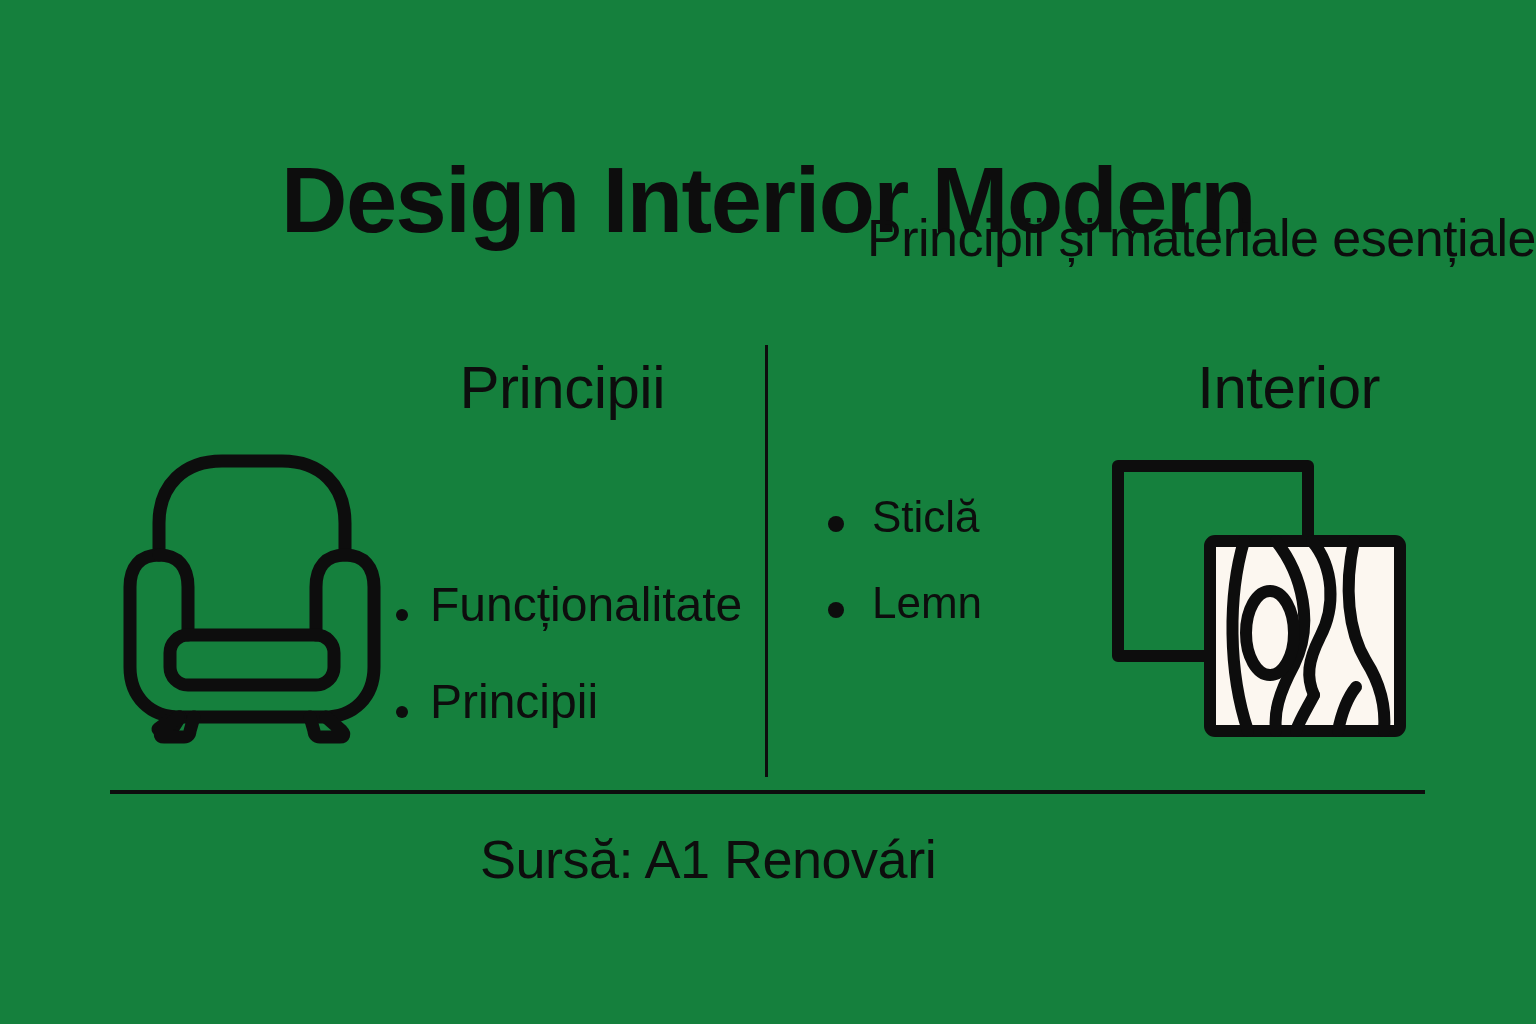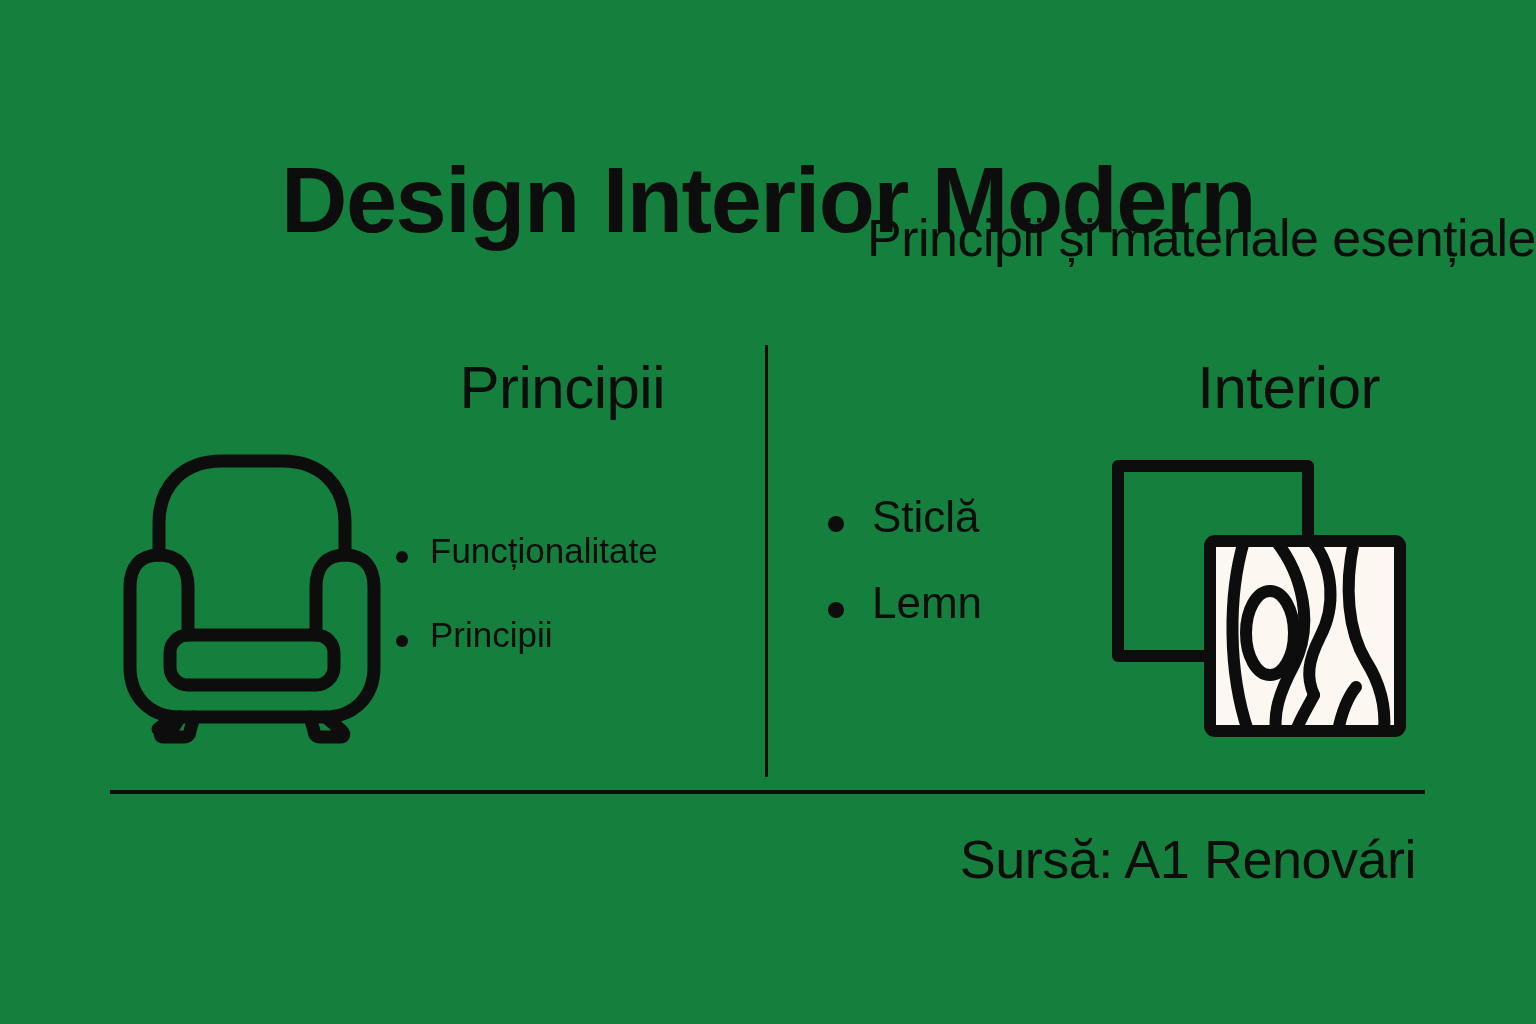--- a/index.html
+++ b/index.html
@@ -83,21 +83,21 @@
     line-height: 1;
   }
   ul.bullets li .dot {
     display: inline-block;
     border-radius: 50%;
     background: #0d0d0d;
     flex: 0 0 auto;
   }
 
   ul.left-bullets { left: 396px; top: 533px; }
-  ul.left-bullets li { font-size: 35px; margin-bottom: 49px; }
+  ul.left-bullets li { font-size: 48px; margin-bottom: 49px; margin-top: 48px; }
   ul.left-bullets li .dot { width: 12px; height: 12px; margin-right: 22px; }
 
   ul.right-bullets { left: 828px; top: 495px; }
   ul.right-bullets li { font-size: 44px; margin-bottom: 42px; }
   ul.right-bullets li .dot { width: 16px; height: 16px; margin-right: 28px; }
 
   
   .icon-chair {
     position: absolute;
     left: 118px;
@@ -120,21 +120,21 @@
     top: 790px;
     width: 1315px;
     height: 4px;
     background: #0d0d0d;
   }
   .source {
     position: absolute;
     left: 0;
     top: 832px;
     width: 1416px;
-    text-align: right;
+    text-align: center;
     font-size: 54px;
     font-weight: 400;
     letter-spacing: -0.5px;
     line-height: 1;
     white-space: nowrap;
   }
 </style>
 </head>
 <body>
 

